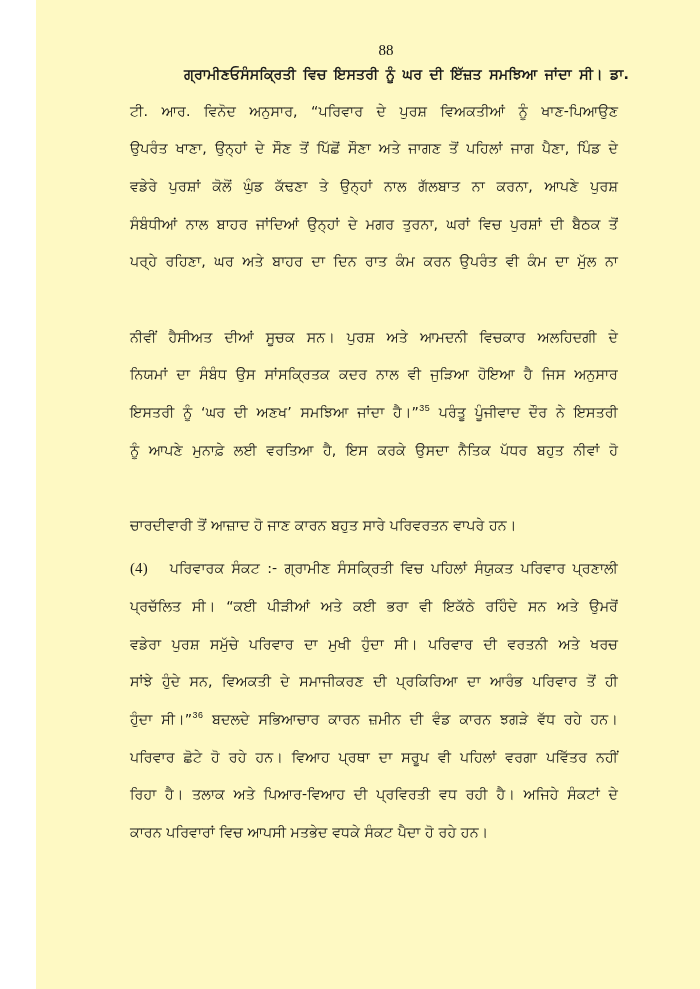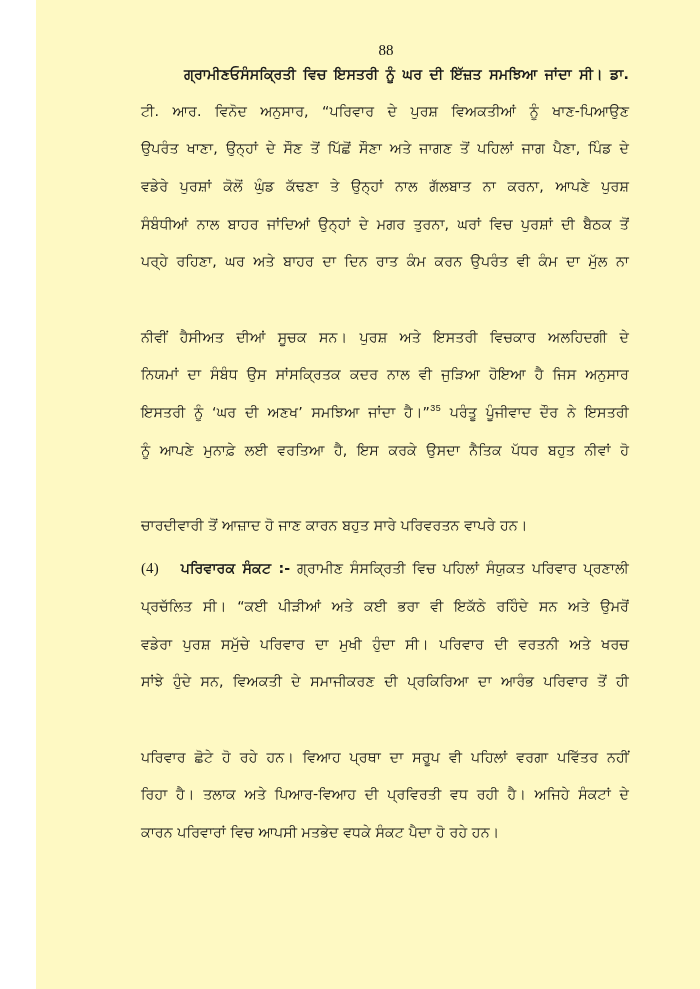--- a/index.html
+++ b/index.html
@@ -3,50 +3,51 @@
 <meta charset="utf-8">
 <style>
   html, body { margin: 0; padding: 0; background: #ffffff; }
   body { width: 700px; height: 989px; position: relative; overflow: hidden; }
   .page { position: absolute; left: 0; top: 0; width: 700px; height: 989px; background: #fef9c3; margin-left: 36px; }
   .page-number {
     position: absolute; top: 42px; left: 0; width: 700px; text-align: center;
     font-family: "Liberation Serif", serif; font-size: 15px; color: #111;
   }
   .line {
-    position: absolute; left: 105px; width: 488px;
+    position: absolute; left: 94px; width: 488px;
     font-family: "DejaVu Sans", sans-serif; font-size: 14.2px; color: #1a1a1a;
     white-space: nowrap; text-align: justify; text-align-last: justify;
     letter-spacing: 0.1px;
   }
   .line.indent { left: 148px; width: 445px; font-weight: bold; }
   .line.last { text-align-last: left; }
   sup { font-family: Liberation Mono, monospace; font-size: 9px; vertical-align: 6px; line-height: 0; }
   .num { font-family: "Liberation Serif", serif; font-size: 15px; }
-  .heading { font-weight: bold; }
+  .heading { font-weight: normal; }
   .gap { display: inline-block; width: 22px; }
 </style>
 </head>
 <body>
 
 <div class="page">
   <div class="page-number">88</div>
 
   <div class="line indent" style="top:66px">ਗ੍ਰਾਮੀਣਓਸੰਸਕ੍ਰਿਤੀ ਵਿਚ ਇਸਤਰੀ ਨੂੰ ਘਰ ਦੀ ਇੱਜ਼ਤ ਸਮਝਿਆ ਜਾਂਦਾ ਸੀ। ਡਾ.</div>
   <div class="line" style="top:103px">ਟੀ. ਆਰ. ਵਿਨੋਦ ਅਨੁਸਾਰ, “ਪਰਿਵਾਰ ਦੇ ਪੁਰਸ਼ ਵਿਅਕਤੀਆਂ ਨੂੰ ਖਾਣ-ਪਿਆਉਣ</div>
   <div class="line" style="top:178px">ਵਡੇਰੇ ਪੁਰਸ਼ਾਂ ਕੋਲੋਂ ਘੁੰਡ ਕੱਢਣਾ ਤੇ ਉਨ੍ਹਾਂ ਨਾਲ ਗੱਲਬਾਤ ਨਾ ਕਰਨਾ, ਆਪਣੇ ਪੁਰਸ਼</div>
   <div class="line" style="top:140px">ਉਪਰੰਤ ਖਾਣਾ, ਉਨ੍ਹਾਂ ਦੇ ਸੌਣ ਤੋਂ ਪਿੱਛੋਂ ਸੌਣਾ ਅਤੇ ਜਾਗਣ ਤੋਂ ਪਹਿਲਾਂ ਜਾਗ ਪੈਣਾ, ਪਿੰਡ ਦੇ</div>
   <div class="line" style="top:216px">ਸੰਬੰਧੀਆਂ ਨਾਲ ਬਾਹਰ ਜਾਂਦਿਆਂ ਉਨ੍ਹਾਂ ਦੇ ਮਗਰ ਤੁਰਨਾ, ਘਰਾਂ ਵਿਚ ਪੁਰਸ਼ਾਂ ਦੀ ਬੈਠਕ ਤੋਂ</div>
   <div class="line" style="top:253px">ਪਰ੍ਹੇ ਰਹਿਣਾ, ਘਰ ਅਤੇ ਬਾਹਰ ਦਾ ਦਿਨ ਰਾਤ ਕੰਮ ਕਰਨ ਉਪਰੰਤ ਵੀ ਕੰਮ ਦਾ ਮੁੱਲ ਨਾ</div>
-  <div class="line" style="top:329px">ਨੀਵੀਂ ਹੈਸੀਅਤ ਦੀਆਂ ਸੂਚਕ ਸਨ। ਪੁਰਸ਼ ਅਤੇ ਇਸਤਰੀ ਵਿਚਕਾਰ ਅਲਹਿਦਗੀ ਦੇ</div>
+  <div class="line" style="top:329px">ਨੀਵੀਂ ਹੈਸੀਅਤ ਦੀਆਂ ਸੂਚਕ ਸਨ। ਪੁਰਸ਼ ਅਤੇ ਆਮਦਨੀ ਵਿਚਕਾਰ ਅਲਹਿਦਗੀ ਦੇ</div>
   <div class="line" style="top:366px">ਨਿਯਮਾਂ ਦਾ ਸੰਬੰਧ ਉਸ ਸਾਂਸਕ੍ਰਿਤਕ ਕਦਰ ਨਾਲ ਵੀ ਜੁੜਿਆ ਹੋਇਆ ਹੈ ਜਿਸ ਅਨੁਸਾਰ</div>
   <div class="line" style="top:404px"><span>ਇਸਤਰੀ ਨੂੰ ‘ਘਰ ਦੀ ਅਣਖ’ ਸਮਝਿਆ ਜਾਂਦਾ ਹੈ।”</span><sup>35</sup><span> ਪਰੰਤੂ ਪੂੰਜੀਵਾਦ ਦੌਰ ਨੇ ਇਸਤਰੀ</span></div>
   <div class="line" style="top:442px">ਨੂੰ ਆਪਣੇ ਮੁਨਾਫ਼ੇ ਲਈ ਵਰਤਿਆ ਹੈ, ਇਸ ਕਰਕੇ ਉਸਦਾ ਨੈਤਿਕ ਪੱਧਰ ਬਹੁਤ ਨੀਵਾਂ ਹੋ</div>
   <div class="line last" style="top:517px">ਚਾਰਦੀਵਾਰੀ ਤੋਂ ਆਜ਼ਾਦ ਹੋ ਜਾਣ ਕਾਰਨ ਬਹੁਤ ਸਾਰੇ ਪਰਿਵਰਤਨ ਵਾਪਰੇ ਹਨ।</div>
 
   <div class="line" style="top:560px"><span class="num">(4)</span><span class="gap"></span><span class="heading">ਪਰਿਵਾਰਕ ਸੰਕਟ</span><span class="heading"> :-</span><span> ਗ੍ਰਾਮੀਣ ਸੰਸਕ੍ਰਿਤੀ ਵਿਚ ਪਹਿਲਾਂ ਸੰਯੁਕਤ ਪਰਿਵਾਰ ਪ੍ਰਣਾਲੀ</span></div>
   <div class="line" style="top:598px">ਪ੍ਰਚੱਲਿਤ ਸੀ। “ਕਈ ਪੀੜੀਆਂ ਅਤੇ ਕਈ ਭਰਾ ਵੀ ਇਕੱਠੇ ਰਹਿੰਦੇ ਸਨ ਅਤੇ ਉਮਰੋਂ</div>
   <div class="line" style="top:636px">ਵਡੇਰਾ ਪੁਰਸ਼ ਸਮੁੱਚੇ ਪਰਿਵਾਰ ਦਾ ਮੁਖੀ ਹੁੰਦਾ ਸੀ। ਪਰਿਵਾਰ ਦੀ ਵਰਤਨੀ ਅਤੇ ਖਰਚ</div>
   <div class="line" style="top:673px">ਸਾਂਝੇ ਹੁੰਦੇ ਸਨ, ਵਿਅਕਤੀ ਦੇ ਸਮਾਜੀਕਰਣ ਦੀ ਪ੍ਰਕਿਰਿਆ ਦਾ ਆਰੰਭ ਪਰਿਵਾਰ ਤੋਂ ਹੀ</div>
+  <div class="line" style="top:711px"><span>ਹੁੰਦਾ ਸੀ।”</span><sup>36</sup><span> ਬਦਲਦੇ ਸਭਿਆਚਾਰ ਕਾਰਨ ਜ਼ਮੀਨ ਦੀ ਵੰਡ ਕਾਰਨ ਝਗੜੇ ਵੱਧ ਰਹੇ ਹਨ।</span></div>
   <div class="line" style="top:749px">ਪਰਿਵਾਰ ਛੋਟੇ ਹੋ ਰਹੇ ਹਨ। ਵਿਆਹ ਪ੍ਰਥਾ ਦਾ ਸਰੂਪ ਵੀ ਪਹਿਲਾਂ ਵਰਗਾ ਪਵਿੱਤਰ ਨਹੀਂ</div>
   <div class="line" style="top:786px">ਰਿਹਾ ਹੈ। ਤਲਾਕ ਅਤੇ ਪਿਆਰ-ਵਿਆਹ ਦੀ ਪ੍ਰਵਿਰਤੀ ਵਧ ਰਹੀ ਹੈ। ਅਜਿਹੇ ਸੰਕਟਾਂ ਦੇ</div>
   <div class="line last" style="top:824px">ਕਾਰਨ ਪਰਿਵਾਰਾਂ ਵਿਚ ਆਪਸੀ ਮਤਭੇਦ ਵਧਕੇ ਸੰਕਟ ਪੈਦਾ ਹੋ ਰਹੇ ਹਨ।</div>
 </div>
 
 </body></html>

